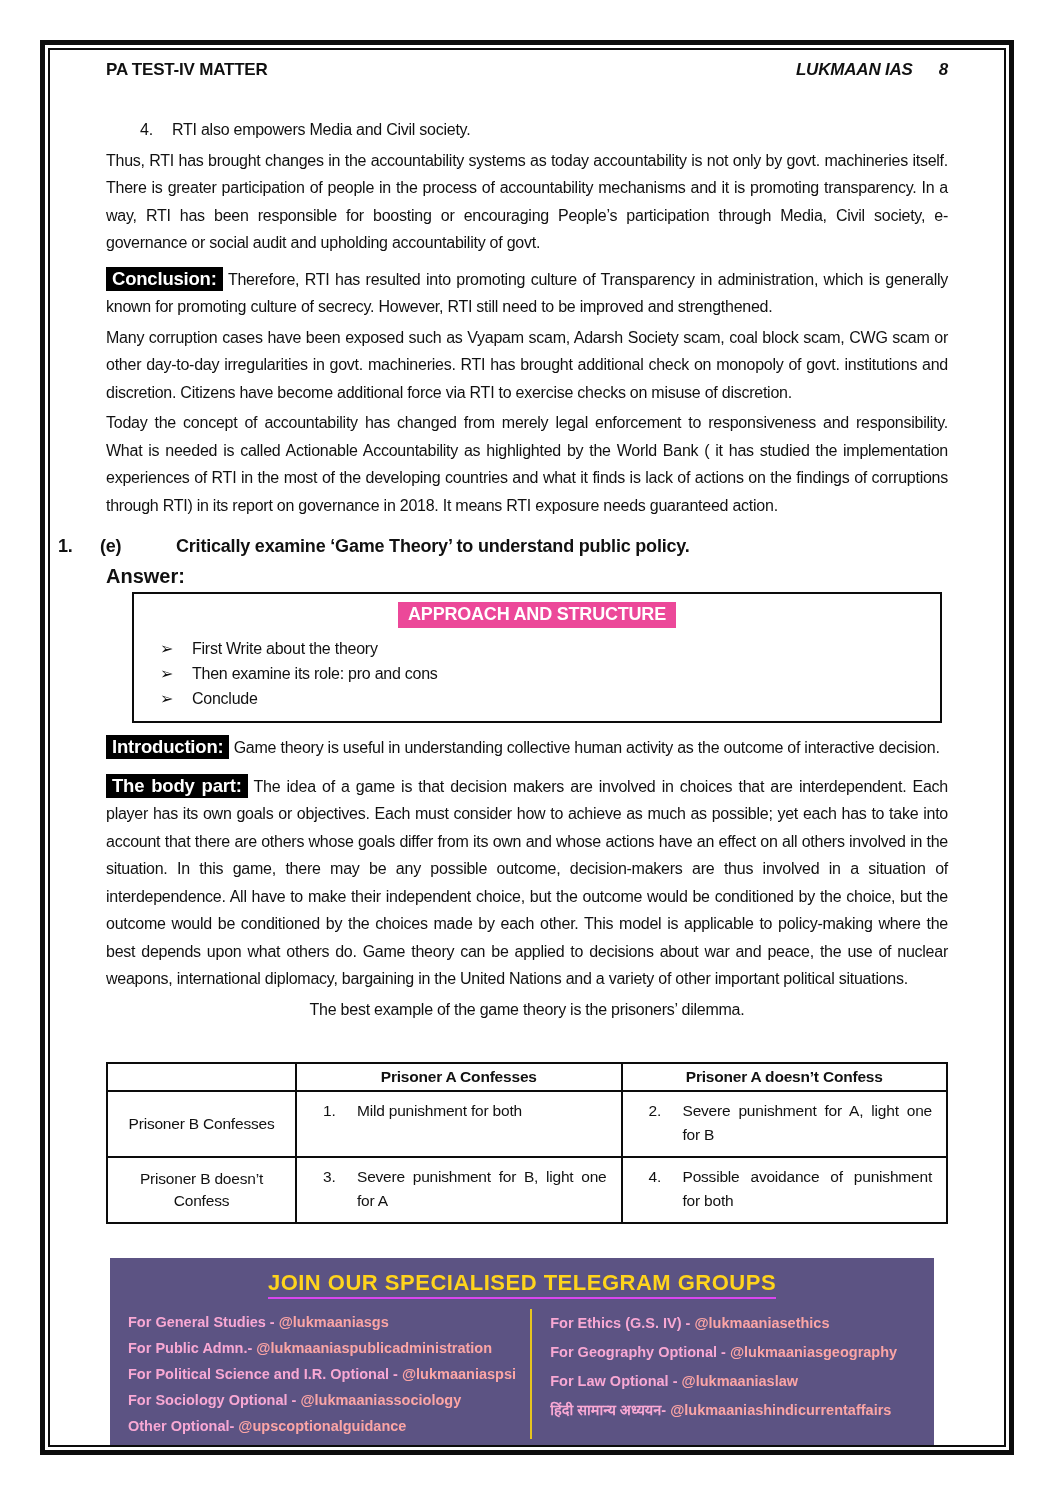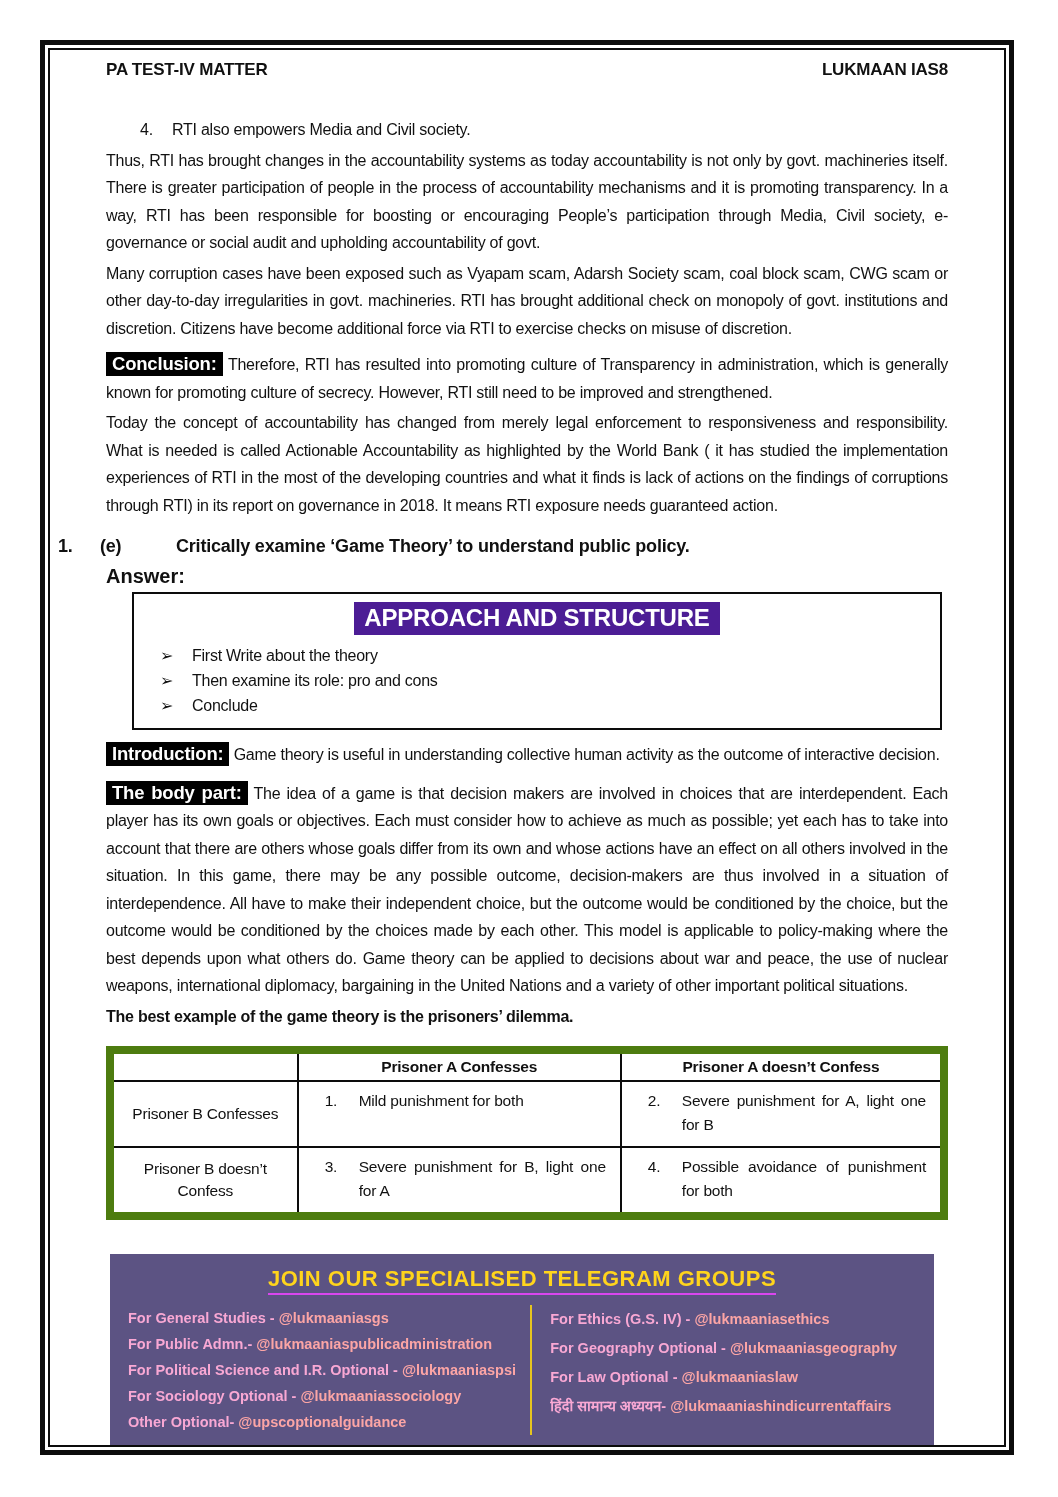--- a/index.html
+++ b/index.html
@@ -1,43 +1,43 @@
 <!DOCTYPE html>
 <html><head>
 <meta charset="utf-8">
 <style>
   html,body{margin:0;padding:0;background:#ffffff;}
   body{width:1058px;height:1497px;position:relative;font-family:"Liberation Sans",sans-serif;color:#111;}
   .page-border-outer{position:absolute;left:40px;top:40px;right:44px;bottom:42px;border:5px solid #0c0c0c;box-sizing:border-box;background:#fff;}
   .page-border-inner{position:absolute;inset:3px;border:2px solid #0c0c0c;box-sizing:border-box;padding:10px 56px 0 56px;overflow:hidden;}
 
   .hdr{display:flex;justify-content:space-between;align-items:baseline;font-weight:bold;font-size:17px;letter-spacing:-0.2px;}
-  .hdr-right{display:flex;}
+  .hdr-right{display:flex;gap:26px;font-style:italic;}
 
   .txt{font-size:16px;line-height:27.5px;letter-spacing:-0.25px;text-align:justify;margin:0;}
   .para{margin:3px 0;}
 
   .list4{margin:36px 0 2px 0;padding-left:34px;text-align:left;}
   .list4 .num{display:inline-block;width:32px;}
 
   .inv{background:#000;color:#fff;font-weight:bold;font-size:18.5px;padding:1px 6px 2px 6px;letter-spacing:-0.2px;}
 
   .question{display:flex;font-weight:bold;font-size:18px;letter-spacing:-0.2px;margin:14px 0 6px -48px;line-height:26px;}
   .question .qnum{width:42px;}
   .question .qpart{width:76px;}
 
   .answer-label{font-weight:bold;font-size:20px;margin:2px 0 4px 0;}
 
   .approach-box{border:2px solid #0c0c0c;margin:2px 6px 10px 26px;padding:6px 12px 10px 12px;}
   .approach-title-wrap{text-align:center;margin:2px 0 8px 0;}
-  .approach-title{display:inline-block;background:#4c1d95;color:#fff;font-weight:bold;font-size:24px;padding:2px 10px 3px 10px;letter-spacing:-0.2px;}
+  .approach-title{display:inline-block;background:#ec4899;color:#fff;font-weight:bold;font-size:18px;padding:2px 10px 3px 10px;letter-spacing:-0.2px;}
   .bullet-row{display:flex;font-size:16px;line-height:25px;letter-spacing:-0.25px;}
   .bullet-glyph{width:46px;padding-left:14px;box-sizing:border-box;}
 
-  .pd-table{width:100%;border-collapse:collapse;border:8px solid #4d7c0f;margin-top:16px;font-size:15.5px;}
+  .pd-table{width:100%;border-collapse:collapse;border:2px solid #4d7c0f;margin-top:39px;font-size:15.5px;}
   .pd-table td{border:2px solid #0c0c0c;padding:3px 8px;vertical-align:top;letter-spacing:-0.2px;}
   .pd-table .th{font-weight:bold;text-align:center;padding:4px 6px;}
   .pd-table .rowlab{text-align:center;vertical-align:middle;line-height:22px;padding:6px 6px;}
   .pd-table .c-label{width:22.5%;}
   .pd-table .c-a{width:38.75%;}
   .pd-table .c-b{width:38.75%;}
   .cellitem{display:flex;line-height:24px;padding:4px 2px 6px 18px;}
   .cellitem .cnum{width:34px;flex:none;}
   .cellitem .ctext{flex:1;text-align:justify;padding-right:4px;}
 
@@ -66,26 +66,26 @@
         <span>8</span>
       </div>
     </div>
 
     <p class="txt list4">
       <span class="num">4.</span><span>RTI also empowers Media and Civil society.</span>
     </p>
 
     <p class="txt para">Thus, RTI has brought changes in the accountability systems as today accountability is not only by govt. machineries itself. There is greater participation of people in the process of accountability mechanisms and it is promoting transparency. In a way, RTI has been responsible for boosting or encouraging People’s participation through Media, Civil society, e-governance or social audit and upholding accountability of govt.</p>
 
-    <p class="txt para">Many corruption cases have been exposed such as Vyapam scam, Adarsh Society scam, coal block scam, CWG scam or other day-to-day irregularities in govt. machineries. RTI has brought additional check on monopoly of govt. institutions and discretion. Citizens have become additional force via RTI to exercise checks on misuse of discretion.</p>
-
     <p class="txt para" style="margin-top:8px;">
       <span class="inv">Conclusion:</span>
       <span>Therefore, RTI has resulted into promoting culture of Transparency in administration, which is generally known for promoting culture of secrecy. However, RTI still need to be improved and strengthened.</span>
     </p>
+
+    <p class="txt para">Many corruption cases have been exposed such as Vyapam scam, Adarsh Society scam, coal block scam, CWG scam or other day-to-day irregularities in govt. machineries. RTI has brought additional check on monopoly of govt. institutions and discretion. Citizens have become additional force via RTI to exercise checks on misuse of discretion.</p>
 
     <p class="txt para">Today the concept of accountability has changed from merely legal enforcement to responsiveness and responsibility. What is needed is called Actionable Accountability as highlighted by the World Bank ( it has studied the implementation experiences of RTI in the most of the developing countries and what it finds is lack of actions on the findings of corruptions through RTI) in its report on governance in 2018. It means RTI exposure needs guaranteed action.</p>
 
     <div class="question">
       <span class="qnum">1.</span>
       <span class="qpart">(e)</span>
       <span>Critically examine ‘Game Theory’ to understand public policy.</span>
     </div>
 
     <div class="answer-label">Answer:</div>
@@ -111,21 +111,21 @@
     <p class="txt para">
       <span class="inv">Introduction:</span>
       <span>Game theory is useful in understanding collective human activity as the outcome of interactive decision.</span>
     </p>
 
     <p class="txt para" style="margin-top:10px;">
       <span class="inv">The body part:</span>
       <span>The idea of a game is that decision makers are involved in choices that are interdependent. Each player has its own goals or objectives. Each must consider how to achieve as much as possible; yet each has to take into account that there are others whose goals differ from its own and whose actions have an effect on all others involved in the situation. In this game, there may be any possible outcome, decision-makers are thus involved in a situation of interdependence. All have to make their independent choice, but the outcome would be conditioned by the choice, but the outcome would be conditioned by the choices made by each other. This model is applicable to policy-making where the best depends upon what others do. Game theory can be applied to decisions about war and peace, the use of nuclear weapons, international diplomacy, bargaining in the United Nations and a variety of other important political situations.</span>
     </p>
 
-    <p class="txt para" style="text-align:left;font-weight:bold;">The best example of the game theory is the prisoners’ dilemma.</p>
+    <p class="txt para" style="text-align:center;">The best example of the game theory is the prisoners’ dilemma.</p>
 
     <table class="pd-table">
       <tbody>
           <tr>
         <td class="c-label"></td>
         <td class="c-a th">Prisoner A Confesses</td>
         <td class="c-b th">Prisoner A doesn’t Confess</td>
       </tr>
       <tr>
         <td class="rowlab">Prisoner B Confesses</td>

